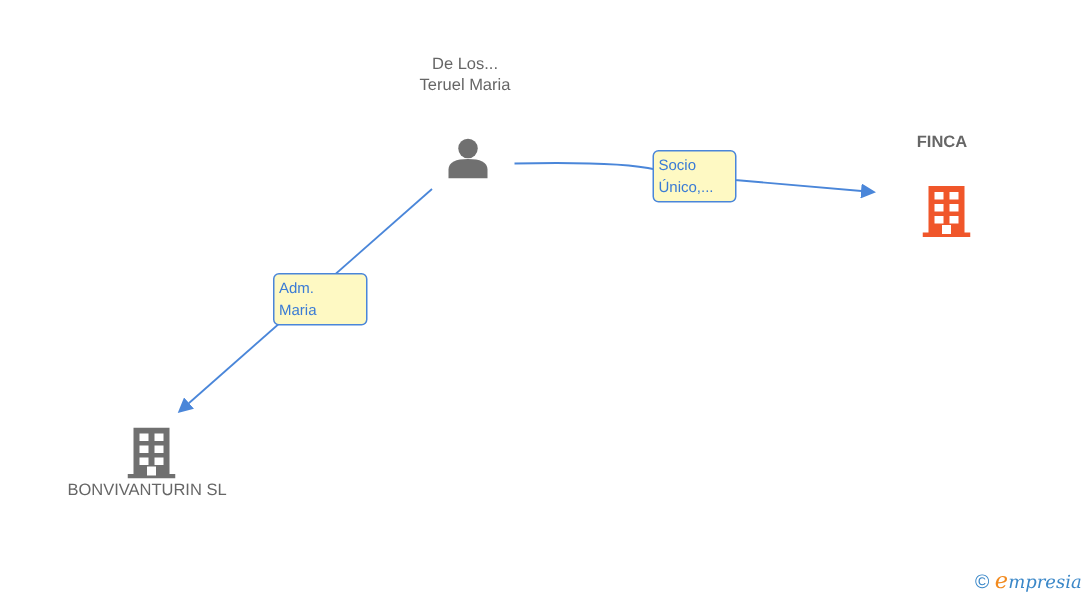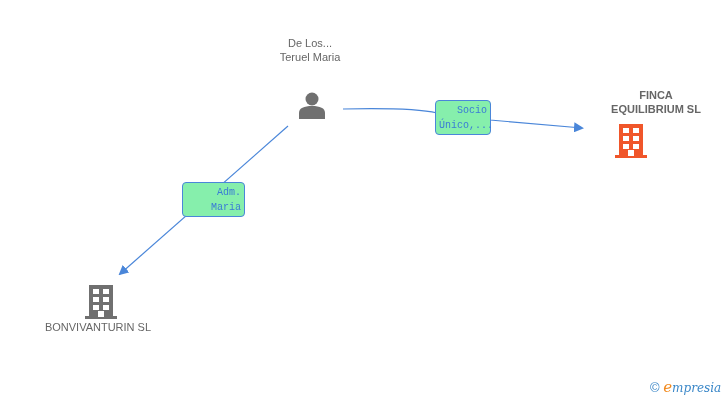--- a/index.html
+++ b/index.html
@@ -1,19 +1,19 @@
 <!DOCTYPE html>
 <html><head>
   <meta charset="utf-8">
   <style>
     html, body { margin:0; padding:0; background:#ffffff; }
     body { width:728px; height:400px; position:relative; overflow:hidden; font-family:"Liberation Sans", sans-serif; }
     .node-label { position:absolute; text-align:center; font-size:11px; line-height:14px; color:#666666; }
     .node-label.bold { font-weight:bold; color:#666666; }
-    .edge-label { position:absolute; background:#86efac; border:1px solid #4a86d9; border-radius:4px; color:#3a7bd5; font-size:10px; line-height:15px; text-align:right; font-family:Liberation Mono, monospace; padding:2px 3px; box-sizing:border-box; }
+    .edge-label { position:absolute; background:#fef9c3; border:1px solid #4a86d9; border-radius:4px; color:#3a7bd5; font-size:10px; line-height:15px; text-align:left; font-family:Liberation Sans, sans-serif; padding:2px 3px; box-sizing:border-box; }
     svg.edges { position:absolute; left:0; top:0; }
     .icon { position:absolute; }
     .footer { position:absolute; left:650px; top:378px; font-size:13px; color:#3a87c8; }
     .footer .brand { font-family:"DejaVu Serif", serif; font-style:italic; color:#3a87c8; font-size:12px; }
     .footer .brand-e { color:#f28a1e; font-size:15px; font-style:italic; font-family:"DejaVu Serif", serif; }
   </style>
 </head>
 <body>
 
 <svg class="edges" width="728" height="400">
@@ -28,23 +28,22 @@
 
 <div class="node-label" style="left:262px; top:36px; width:96px;">
   <div>De Los...</div>
   <div>Teruel Maria</div>
 </div>
 <svg class="icon" style="left:297px; top:91px;" width="30" height="28" viewBox="0 0 30 28">
   <circle cx="15" cy="8" r="6.5" fill="#707070"></circle>
   <path d="M2,28 L2,22 C2,17 7,15 15,15 C23,15 28,17 28,22 L28,28 Z" fill="#707070"></path>
 </svg>
 
-<div class="node-label bold" style="left:596px; top:88px; width:120px;">
+<div class="node-label bold" style="left:568px; top:88px; width:120px;">
   <div>FINCA</div>
-  <div>EQUILIBRIUM SL</div>
 </div>
 <svg class="icon" style="left:615px; top:124px;" width="32" height="34" viewBox="0 0 32 34">
   <rect x="4" y="0" width="24" height="33" fill="#f0562a"></rect>
   <rect x="0" y="31" width="32" height="3" fill="#f0562a"></rect>
   <rect x="8" y="4" width="6" height="5" fill="#fff"></rect>
   <rect x="18" y="4" width="6" height="5" fill="#fff"></rect>
   <rect x="8" y="12" width="6" height="5" fill="#fff"></rect>
   <rect x="18" y="12" width="6" height="5" fill="#fff"></rect>
   <rect x="8" y="20" width="6" height="5" fill="#fff"></rect>
   <rect x="18" y="20" width="6" height="5" fill="#fff"></rect>

